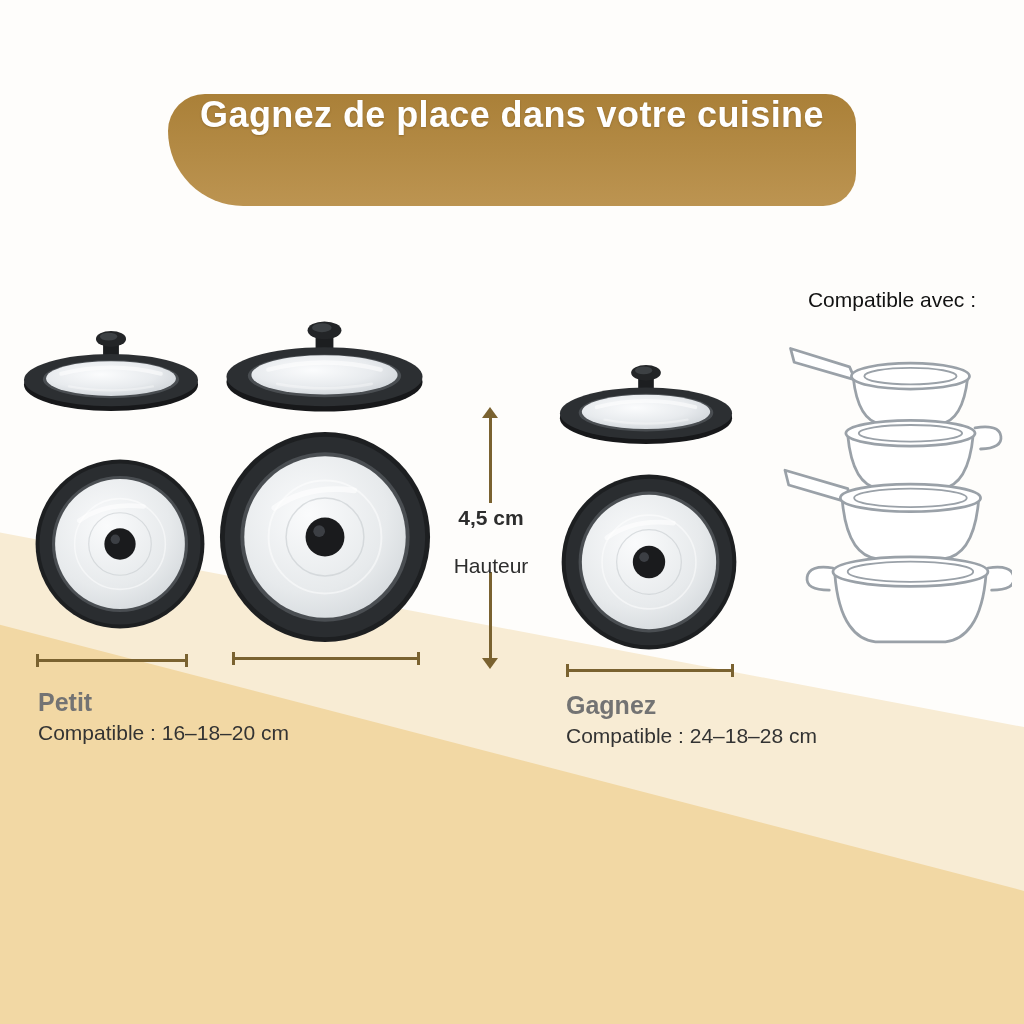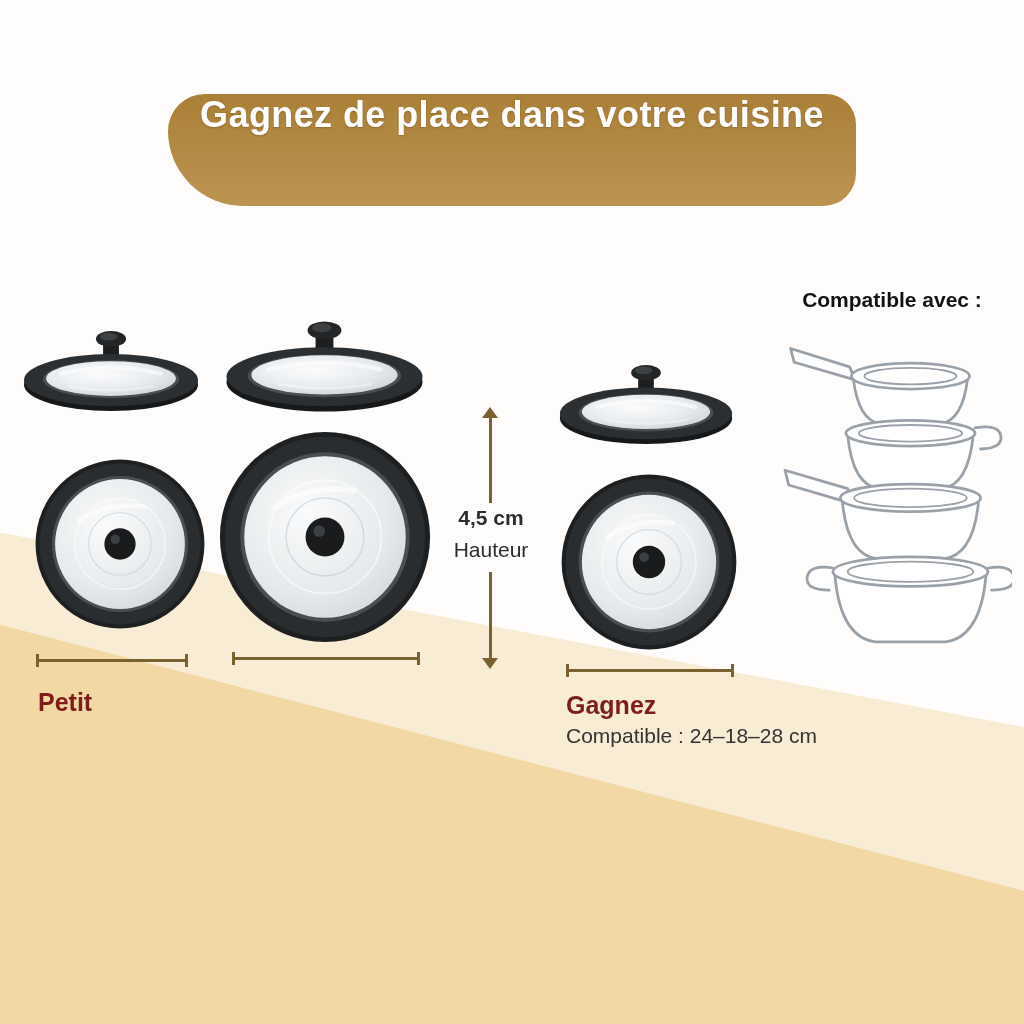--- a/index.html
+++ b/index.html
@@ -24,28 +24,28 @@
   .measure-h::before, .measure-h::after { content:""; position:absolute; top:-5px; width:3px; height:13px; background:#7a6230; }
   .measure-h::before { left:0; } .measure-h::after { right:0; }
 
   .measure-v { position:absolute; left:489px; width:3px; background:#7a6230; }
   .arrow-up, .arrow-down { position:absolute; left:482px; width:0; height:0;
     border-left:8px solid transparent; border-right:8px solid transparent; }
   .arrow-up { border-bottom:11px solid #7a6230; }
   .arrow-down { border-top:11px solid #7a6230; }
 
   .height-text { position:absolute; left:438px; top:506px; width:106px; text-align:center; color:#2d2d2d; }
-  .height-value { font-size:21px; font-weight:700; display:block; margin-bottom:8px; }
+  .height-value { font-size:21px; font-weight:700; display:block; margin-bottom:24px; }
   .height-label { font-size:21px; font-weight:400; display:block;text-align:center; }
 
-  .size-name { position:absolute; font-size:25px; font-weight:700; color:#7f1d1d; }
+  .size-name { position:absolute; font-size:25px; font-weight:700; color:#737373; }
   .size-compat { position:absolute; font-size:21px; font-weight:500; color:#333333; }
 
   .compat-title { position:absolute; left:768px; top:288px; width:248px; text-align:center;
-                  font-size:21px; font-weight:700; color:#121212; }
+                  font-size:21px; font-weight:400; color:#121212; }
 
   svg { display:block; }
 </style>
 </head>
 <body>
 
 <div class="stage">
 
   <div class="bg bg-cream"></div>
   <div class="bg bg-sand"></div>
@@ -176,20 +176,21 @@
   <div class="height-text">
     <span class="height-value">4,5 cm</span>
     <span class="height-label">Hauteur</span>
   </div>
 
   <div class="measure-h" style="left:36px; top:659px; width:152px;"></div>
   <div class="measure-h" style="left:232px; top:657px; width:188px;"></div>
   <div class="measure-h" style="left:566px; top:669px; width:168px;"></div>
 
   <div class="size-name" style="left:38px; top:688px;">Petit</div>
+  <div class="size-compat" style="left:38px; top:721px;">Compatible : 16–18–20 cm</div>
   <div class="size-name" style="left:566px; top:691px;">Gagnez</div>
   <div class="size-compat" style="left:566px; top:724px;">Compatible : 24–18–28 cm</div>
 
   <div class="compat-title">Compatible avec :</div>
 
   <svg class="abs" style="left:772px; top:330px;" width="240" height="369" viewBox="0 0 260 400">
     <g stroke="#9aa1a8" stroke-width="3" fill="#ffffff" stroke-linejoin="round" stroke-linecap="round">
 
       <path d="M84,40 L20,20 L24,35 L90,54 Z"></path>
       <path d="M88,52 C92,88 104,100 118,102 L182,102 C196,100 208,88 212,52"></path>

